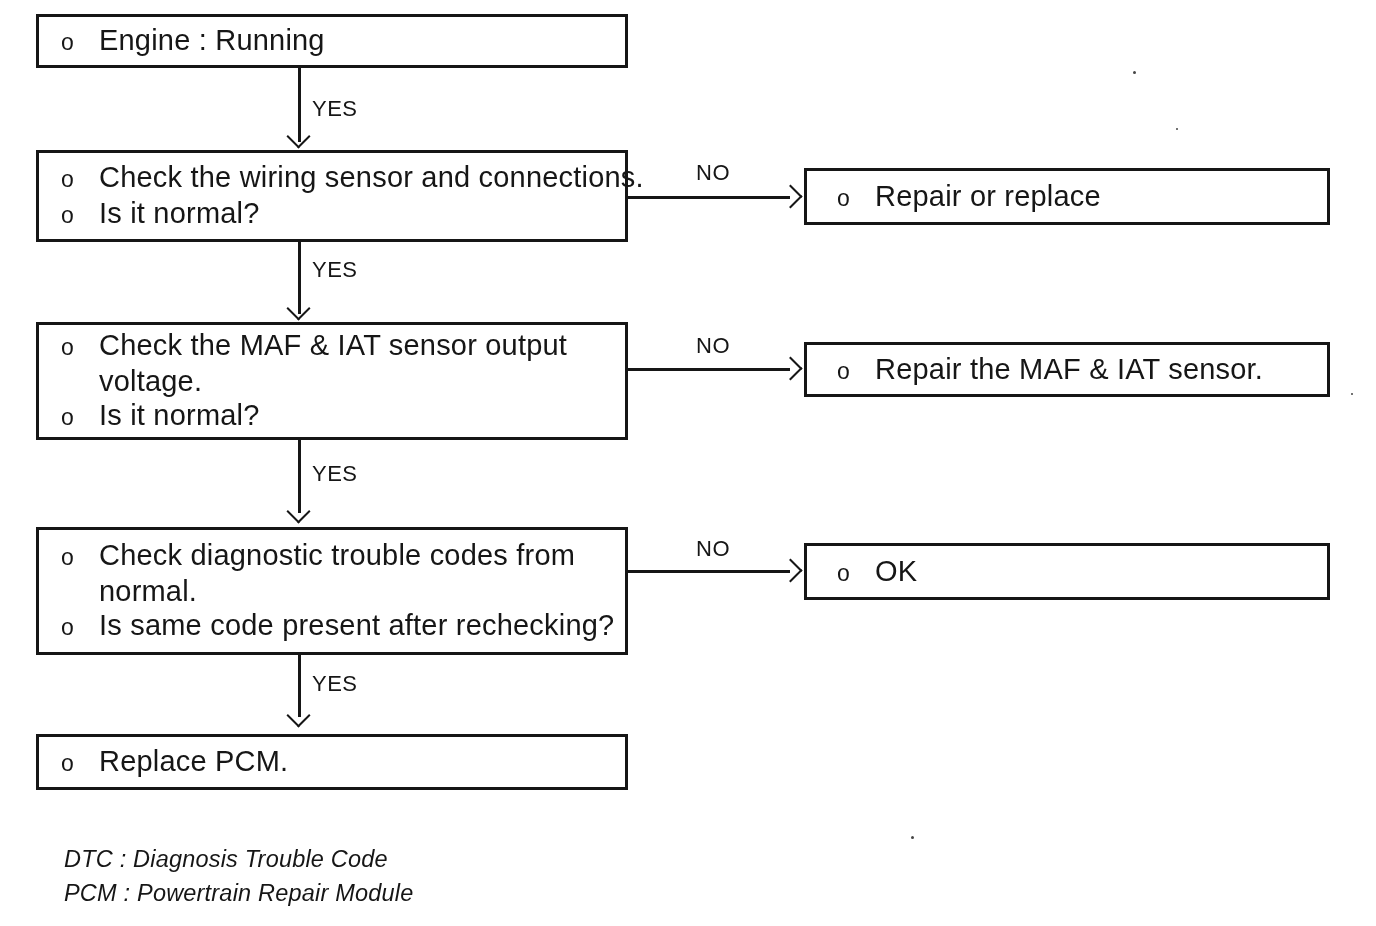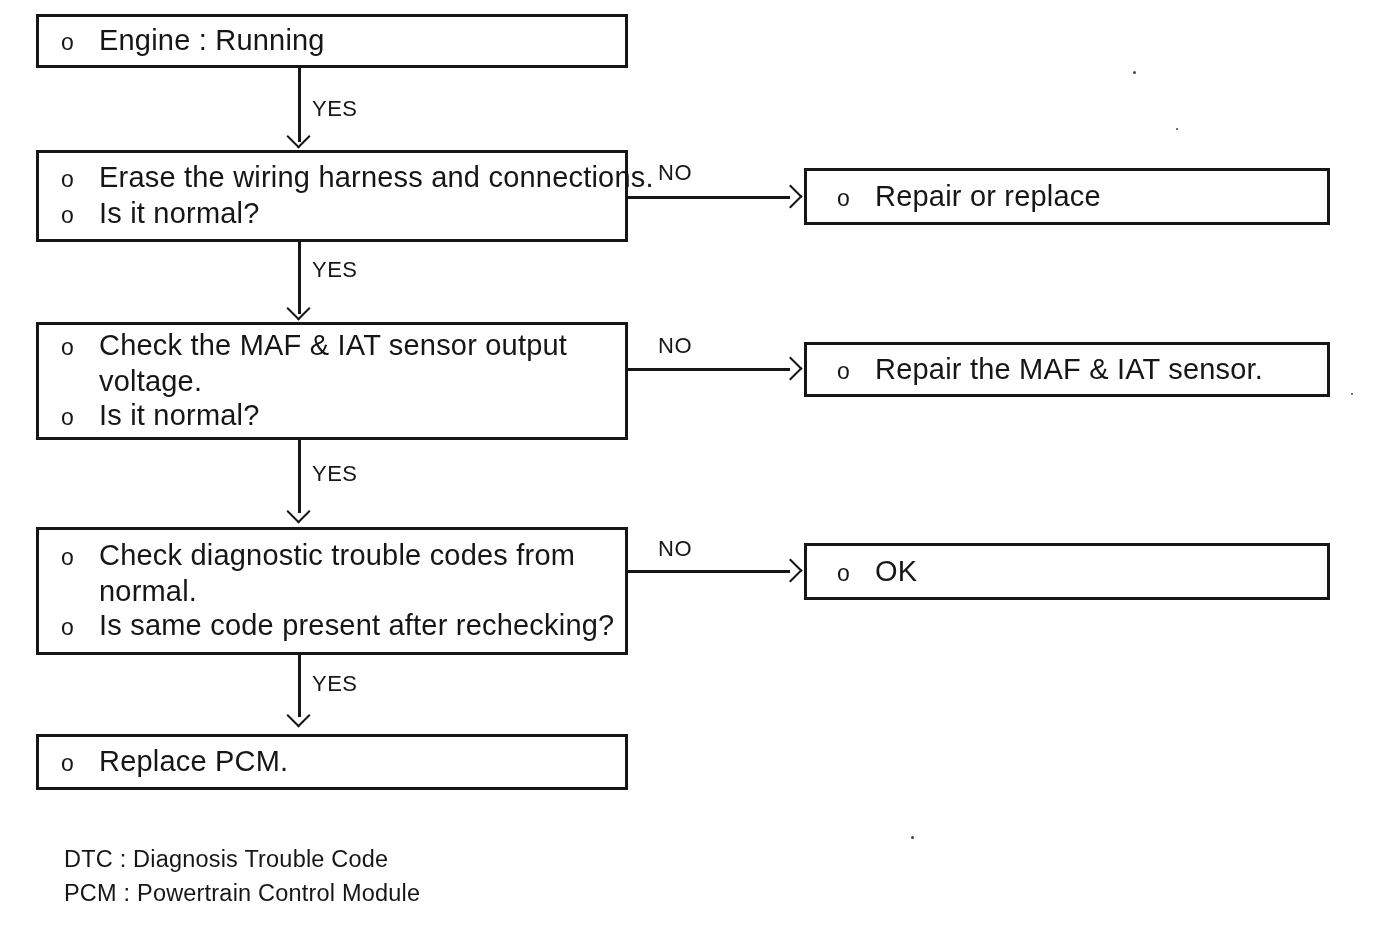--- a/index.html
+++ b/index.html
@@ -51,28 +51,29 @@
     border-right: 2.5px solid var(--ink);
     border-bottom: 2.5px solid var(--ink);
   }
   .chev.down  { transform: rotate(45deg); }
   .chev.right { transform: rotate(-45deg); }
   .edge-label {
     position: absolute;
     font-size: 22px;
     letter-spacing: 0.5px;
   }
-  .edge-label.no { width: 110px; text-align: left; }
+  .edge-label.no { width: 110px; text-align: center; }
   .legend {
     position: absolute;
     left: 64px;
     top: 842px;
     font-size: 23.5px;
     line-height: 34px;
     letter-spacing: 0.2px;
+    font-style: italic;
   }
   .speck {
     position: absolute;
     background: var(--ink);
     border-radius: 50%;
     opacity: 0.8;
   }
 </style>
 </head>
 <body>
@@ -86,21 +87,21 @@
     </div>
   </div>
 
   <div class="vline" style="left:298px; top:68px; height:74px;"></div>
   <div class="chev down" style="left:290px; top:128px;"></div>
   <div class="edge-label" style="left:312px; top:96px;">YES</div>
 
   <div class="box" style="left:36px; top:150px; width:592px; height:92px;">
     <div class="row">
       <span class="bullet">o</span>
-      <span class="txt">Erase the wiring harness and connections.</span>
+      <span class="txt">Check the wiring sensor and connections.</span>
     </div>
     <div class="row">
       <span class="bullet">o</span>
       <span class="txt">Is it normal?</span>
     </div>
   </div>
 
   <div class="hline" style="left:628px; top:196px; width:162px;"></div>
   <div class="chev right" style="left:782px; top:188px;"></div>
   <div class="edge-label no" style="left:658px; top:160px;">NO</div>
@@ -178,21 +179,21 @@
 
   <div class="box" style="left:36px; top:734px; width:592px; height:56px;">
     <div class="row">
       <span class="bullet">o</span>
       <span class="txt">Replace PCM.</span>
     </div>
   </div>
 
   <div class="legend">
     <div>DTC : Diagnosis Trouble Code</div>
-    <div>PCM : Powertrain Control Module</div>
+    <div>PCM : Powertrain Repair Module</div>
   </div>
 
   <div class="speck" style="left:1133px; top:71px;  width:3px; height:3px;"></div>
   <div class="speck" style="left:1176px; top:128px; width:2px; height:2px;"></div>
   <div class="speck" style="left:911px;  top:836px; width:3px; height:3px;"></div>
   <div class="speck" style="left:1351px; top:393px; width:2px; height:2px;"></div>
   <div class="speck" style="left:299px;  top:659px; width:2px; height:2px;"></div>
 
 </div>
 

